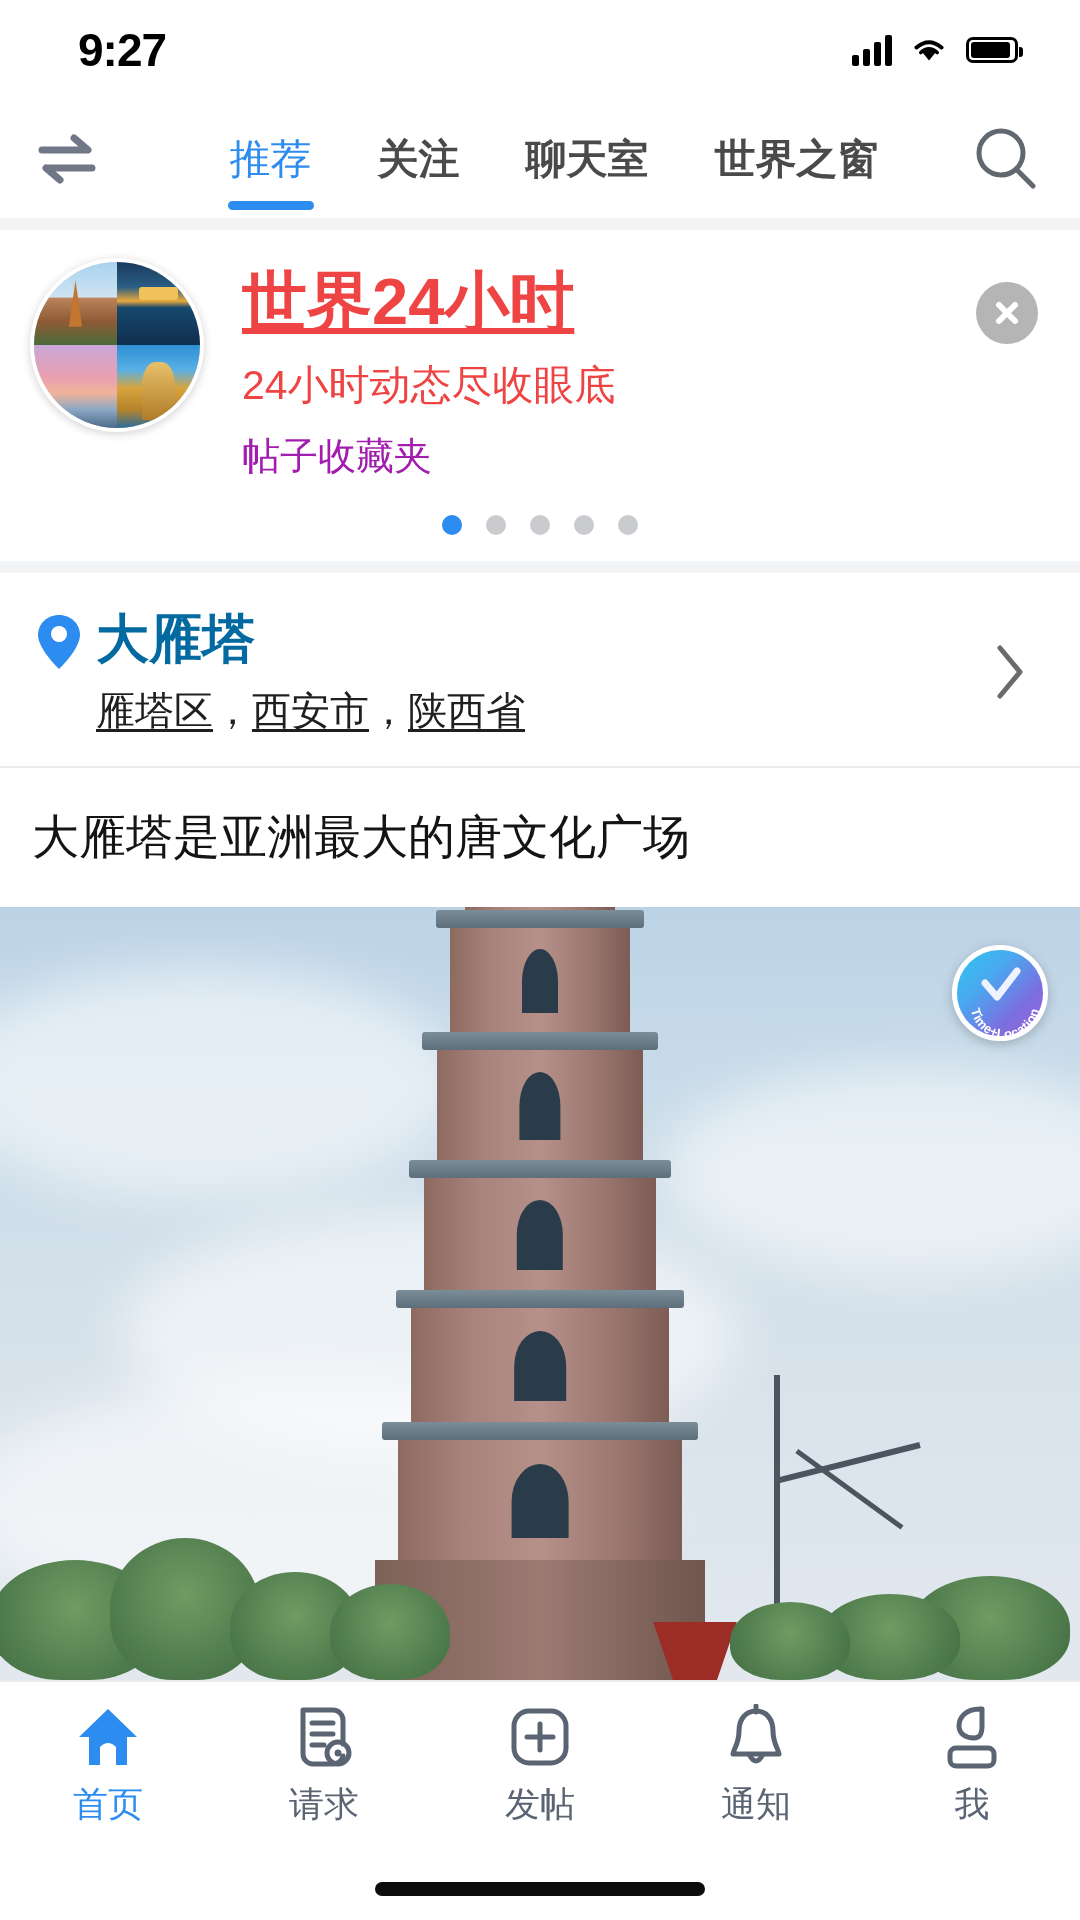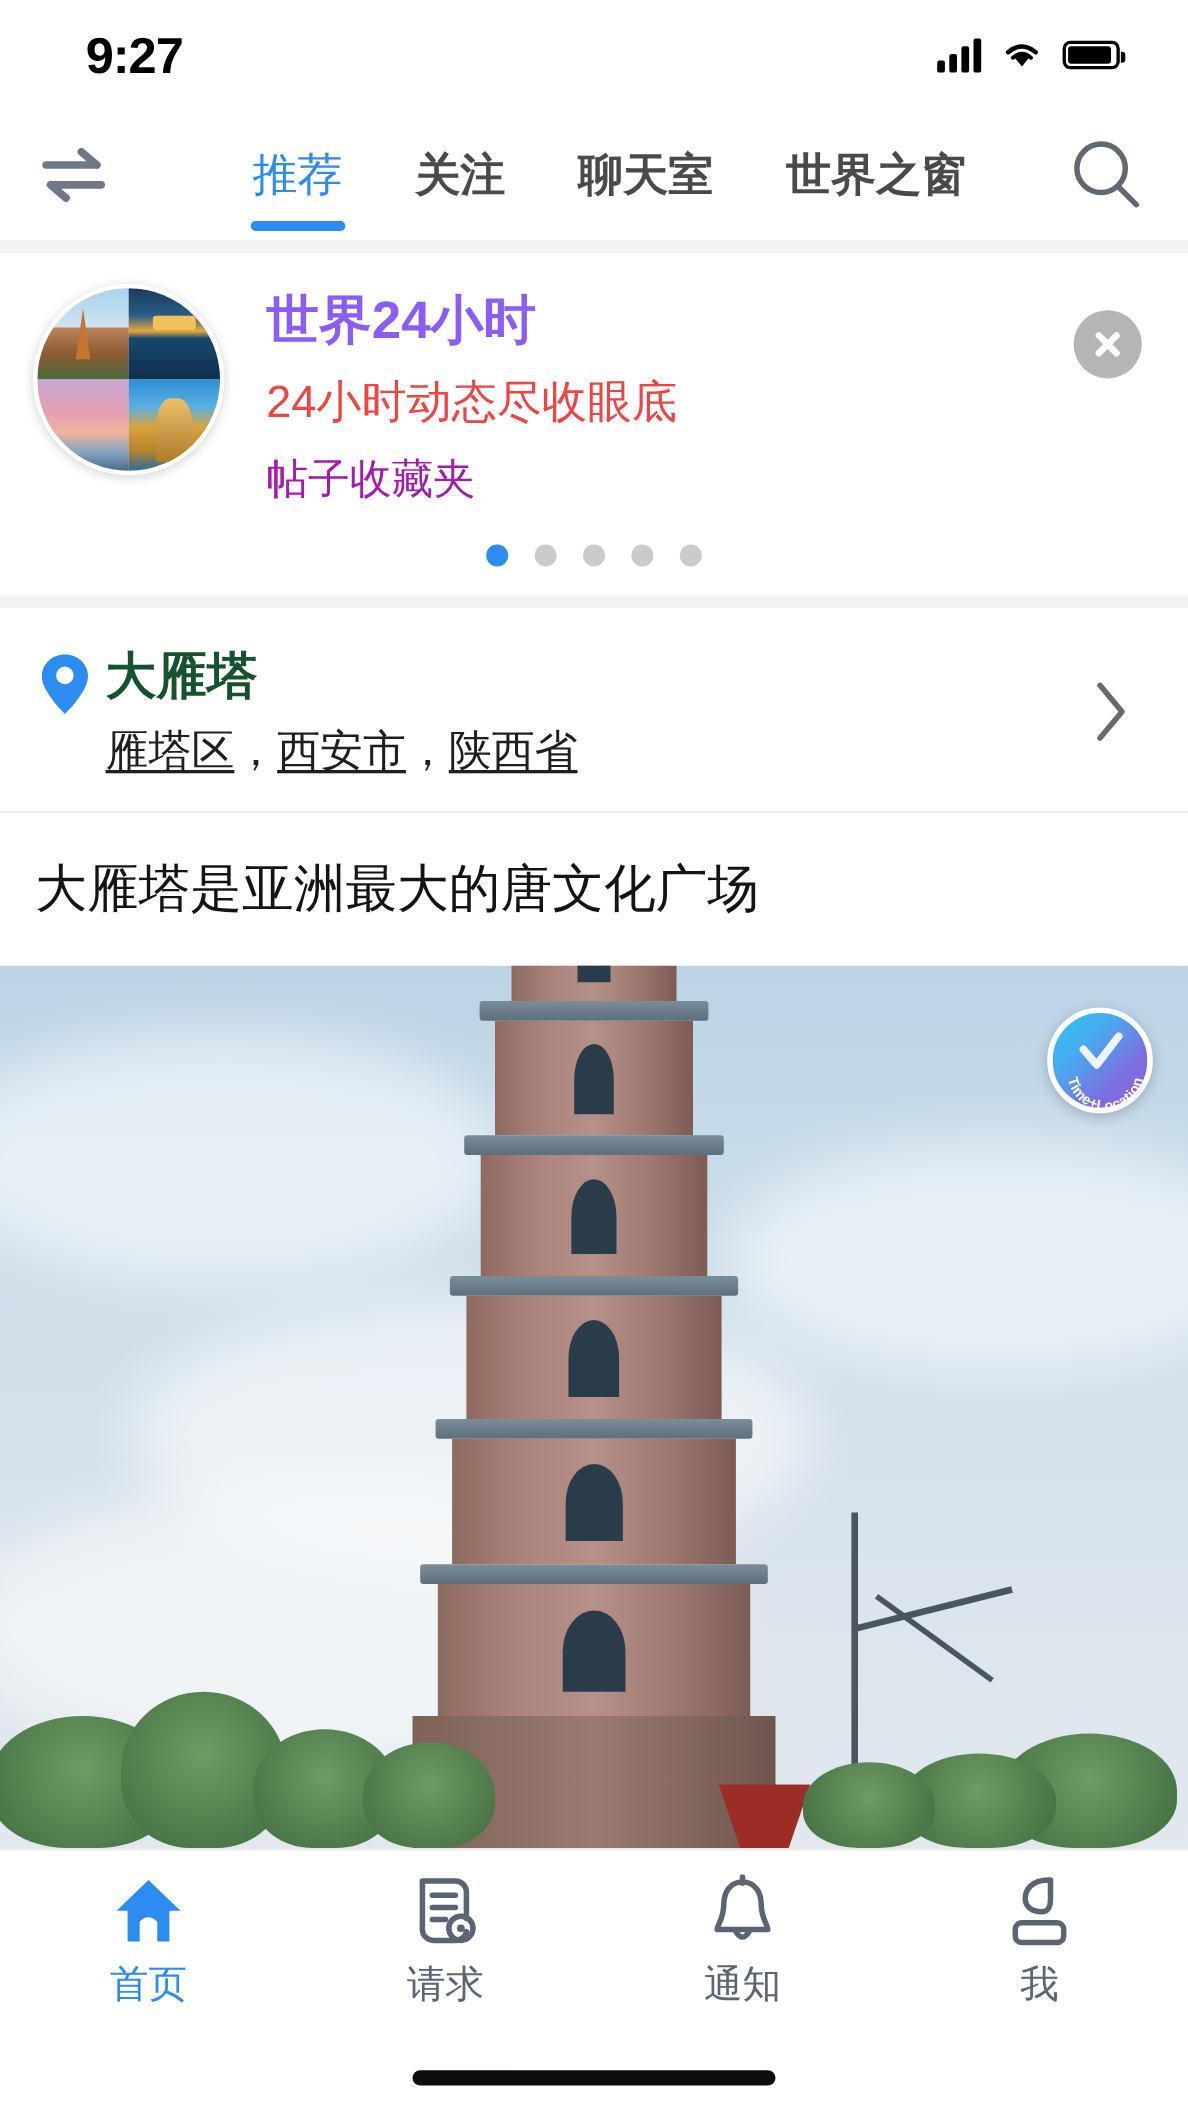--- a/index.html
+++ b/index.html
@@ -74,42 +74,42 @@
   .cell { width:100%; height:100%; position:relative; overflow:hidden; }
   .c1 { background:linear-gradient(180deg,#a8d2ef 0%,#cfe3f2 42%,#b9825a 44%,#8d5a35 72%,#4b6b3a 100%); }
   .c1::after{ content:""; position:absolute; left:42%; top:22%; width:16%; height:56%; background:#c2762f; clip-path:polygon(50% 0,100% 100%,0 100%); }
   .c2 { background:linear-gradient(180deg,#1b3a5c 0%,#2a5d85 30%,#e8a83c 47%,#17486e 55%,#0e2e4d 100%); }
   .c2::after{ content:""; position:absolute; left:26%; top:30%; width:48%; height:16%; background:#f2c25a; border-radius:3px; }
   .c3 { background:linear-gradient(180deg,#c8a7d8 0%,#e89fb0 38%,#f0b39a 58%,#8aa7c4 78%,#4a6b8a 100%); }
   .c4 { background:linear-gradient(180deg,#2f8fd4 0%,#58b0e4 30%,#d9a43c 52%,#b5832c 78%,#2a6d9c 100%); }
   .c4::after{ content:""; position:absolute; left:30%; top:20%; width:40%; height:70%; background:linear-gradient(180deg,#e8c06a,#b07c2a); border-radius:40% 40% 6% 6%; }
 
   .promo-texts { padding-left:38px; flex:1; padding-top:6px; }
-  .promo-title { font-size:48px; font-weight:700; color:#8b5cf6; line-height:1.18; }
+  .promo-title { font-size:65px; font-weight:700; color:#ef4444; line-height:1.18;text-decoration:underline; }
   .promo-sub { font-size:41px; color:#ef4444; margin-top:20px; line-height:1.2; }
   .promo-meta { font-size:38px; color:#a21caf; margin-top:24px; line-height:1.2; }
 
   .promo-close {
     position:absolute; top:52px; right:42px;
     width:62px; height:62px; border-radius:50%;
     background:#b5b5b5; display:flex; align-items:center; justify-content:center;
   }
   .dots { display:flex; align-items:center; justify-content:center; gap:24px; padding:36px 0 26px 0; }
   .dot { width:20px; height:20px; border-radius:50%; background:#c9cbcf; }
   .dot.on { background:#2d8cf0; }
 
   
   .loc-block {
     background:#fff; padding:34px 40px 30px 26px;
     display:flex; align-items:flex-start; position:relative;
     flex:0 0 auto;
   }
   .pin-wrap { width:66px; flex:0 0 66px; display:flex; justify-content:center; padding-top:6px; }
   .loc-texts { flex:1; padding-left:4px; }
-  .loc-name { font-size:46px; color:#14532d; font-weight:700; line-height:1.2; }
+  .loc-name { font-size:53px; color:#0369a1; font-weight:700; line-height:1.2; }
   .loc-addr { font-size:39px; color:#1f1f1f; margin-top:16px; line-height:1.25; }
   .loc-addr u { text-decoration:underline; text-underline-offset:5px;text-align:center; }
   .chevron { width:60px; flex:0 0 60px; display:flex; align-items:center; justify-content:center; align-self:center; }
 
   
   .post-title {
     font-size:47px; color:#141414; line-height:1.25;
     padding:40px 32px 40px 32px; background:#fff;
     flex:0 0 auto;
   }
@@ -353,20 +353,29 @@
         <svg width="62" height="66" viewBox="0 0 62 66">
           <path d="M10 6 H40 A10 10 0 0 1 50 16 V40 M50 52 A10 10 0 0 1 40 60 H20 A10 10 0 0 1 10 50 V6" stroke="#5a6472" stroke-width="5" fill="none" stroke-linecap="round" stroke-linejoin="round"></path>
           <path d="M19 19 H40 M19 30 H40 M19 41 H31" stroke="#5a6472" stroke-width="5" fill="none" stroke-linecap="round"></path>
           <circle cx="45" cy="49" r="11" stroke="#5a6472" stroke-width="5" fill="none"></circle>
           <circle cx="45" cy="49" r="3.5" fill="#5a6472"></circle>
         </svg>
       </div>
       <div class="navlabel">请求</div>
     </div>
 
+    <div class="navitem">
+      <div class="navicon">
+        <svg width="64" height="64" viewBox="0 0 64 64">
+          <rect x="6" y="6" width="52" height="52" rx="15" stroke="#5a6472" stroke-width="5" fill="none"></rect>
+          <path d="M32 19 V45 M19 32 H45" stroke="#5a6472" stroke-width="5" fill="none" stroke-linecap="round"></path>
+        </svg>
+      </div>
+      <div class="navlabel">发帖</div>
+    </div>
 
     <div class="navitem">
       <div class="navicon">
         <svg width="60" height="66" viewBox="0 0 60 66">
           <path d="M30 7 C19 7 13 16 13 27 C13 40 7 46 7 50 H53 C53 46 47 40 47 27 C47 16 41 7 30 7 Z" stroke="#5a6472" stroke-width="5" fill="none" stroke-linejoin="round"></path>
           <path d="M30 2 V8" stroke="#5a6472" stroke-width="5" stroke-linecap="round"></path>
           <path d="M24 52 Q30 62 36 52" stroke="#5a6472" stroke-width="5" fill="none" stroke-linecap="round"></path>
         </svg>
       </div>
       <div class="navlabel">通知</div>

